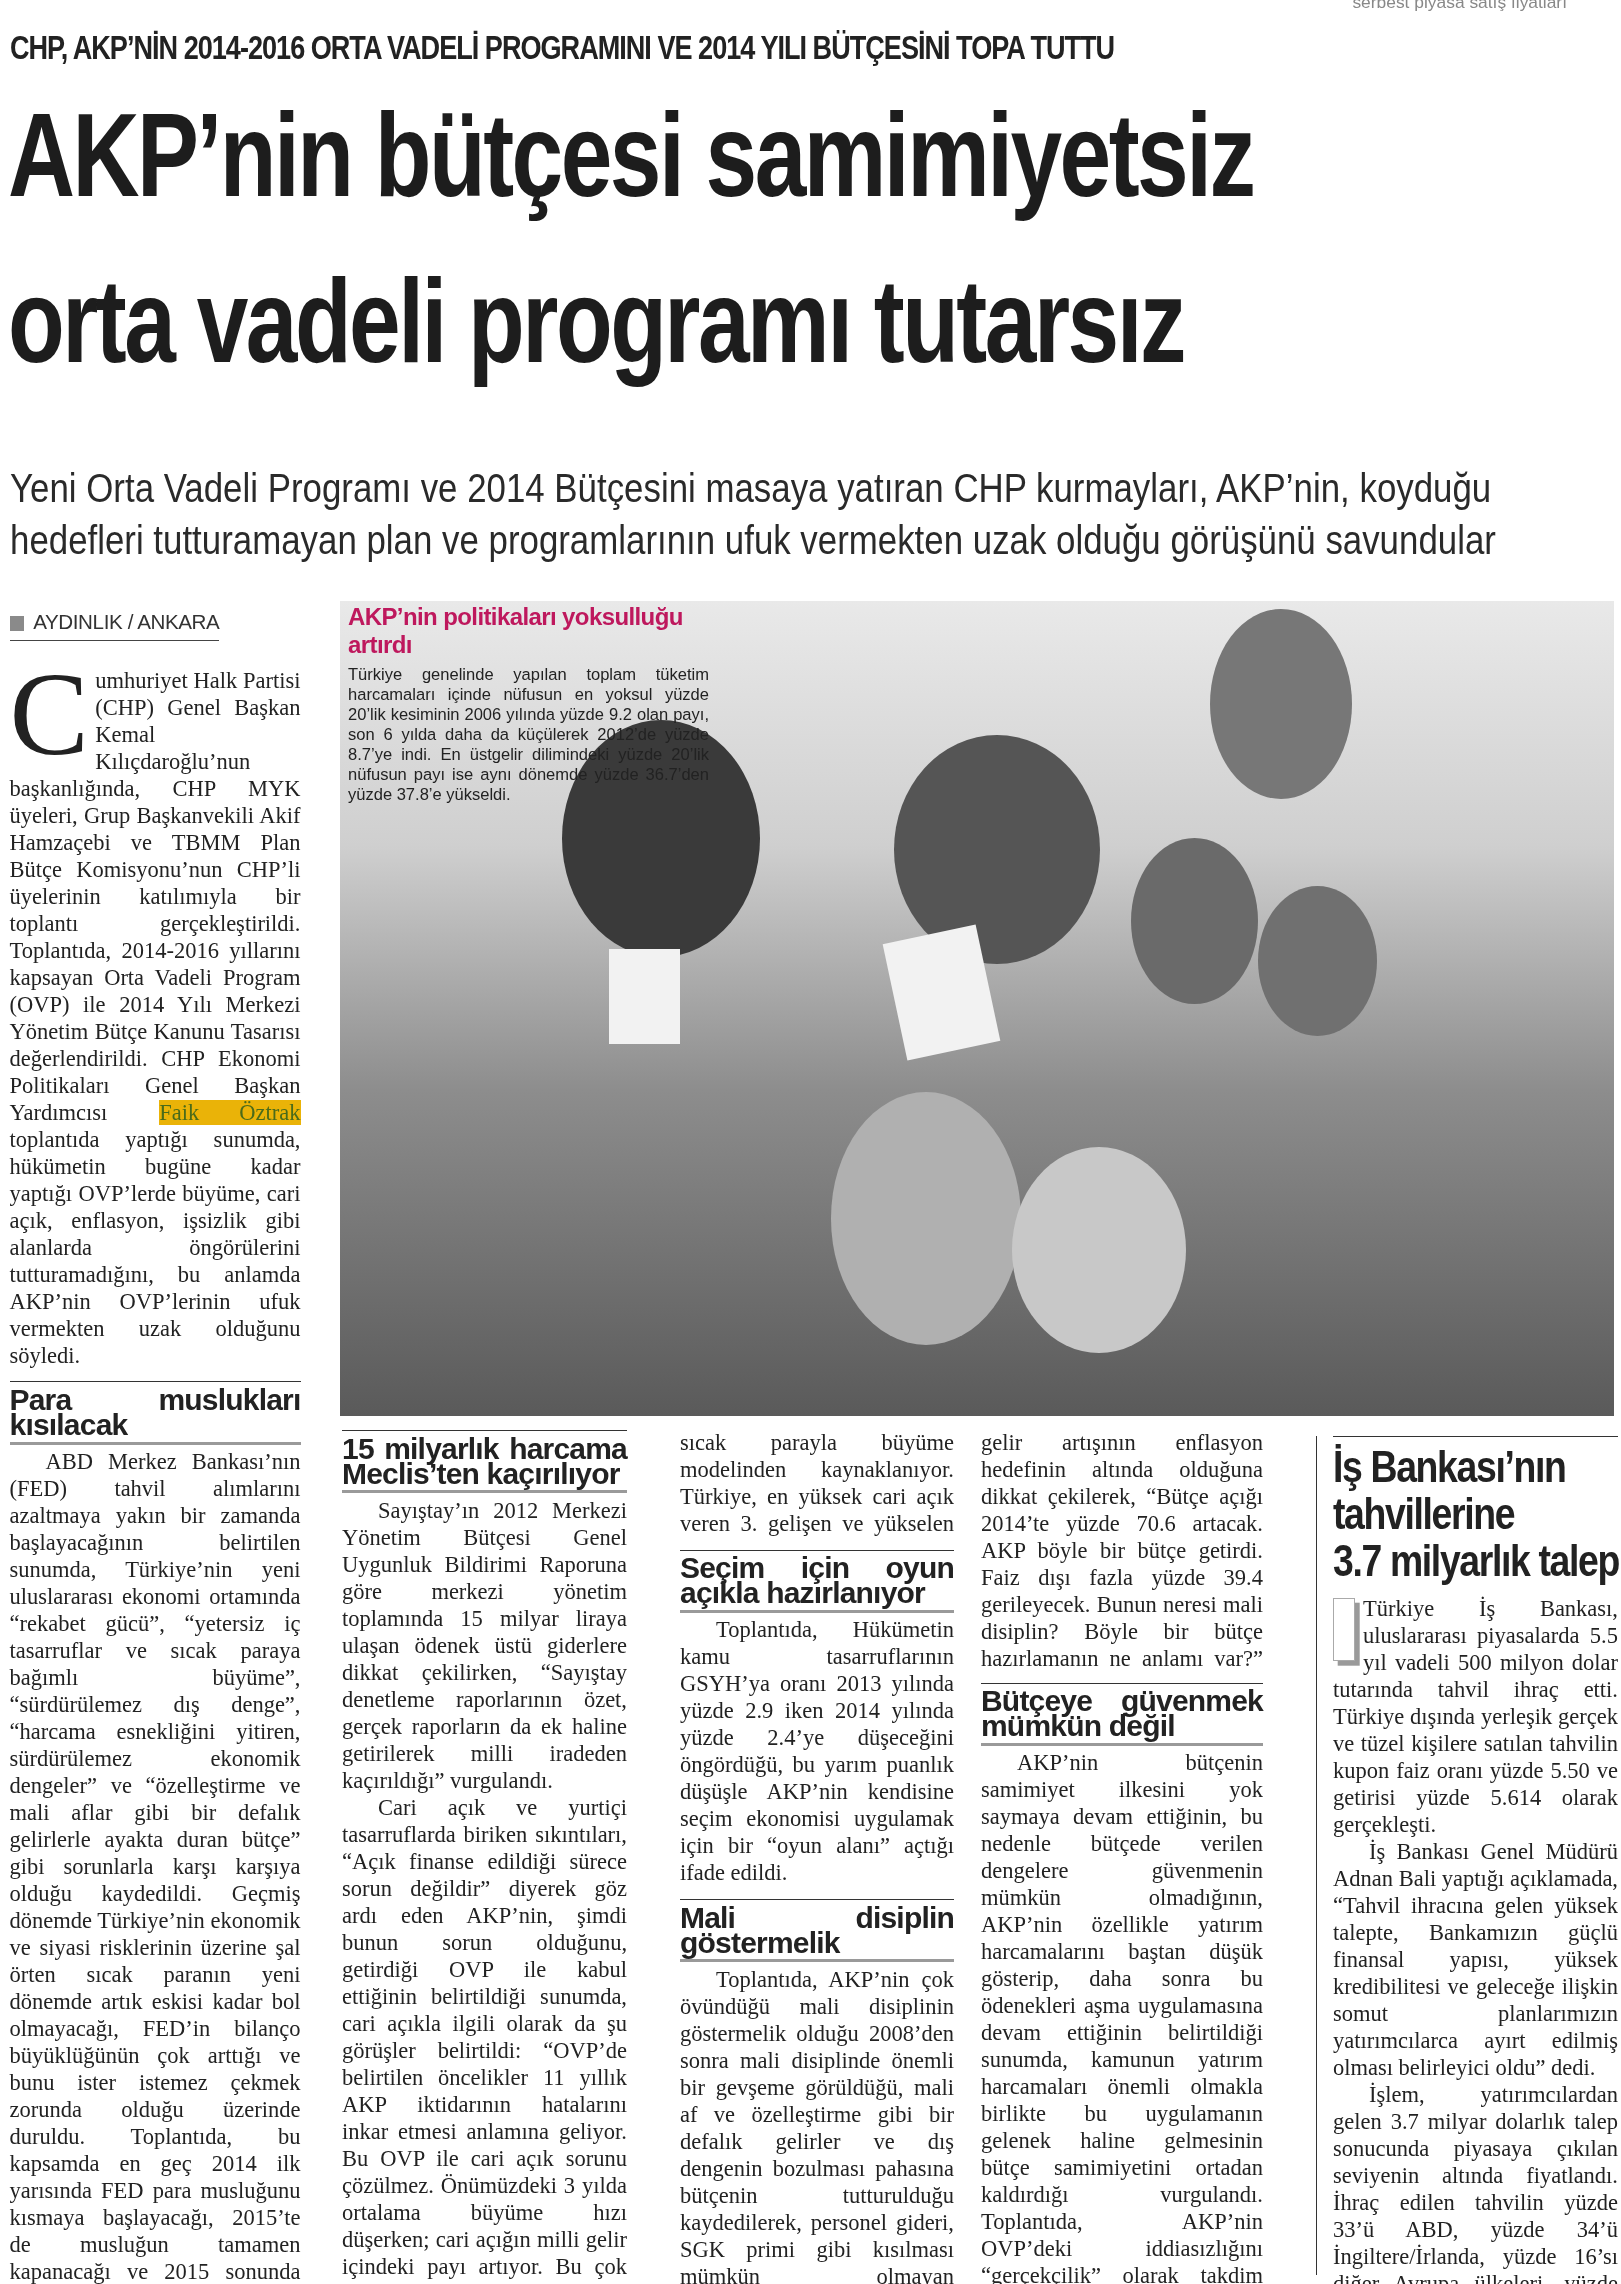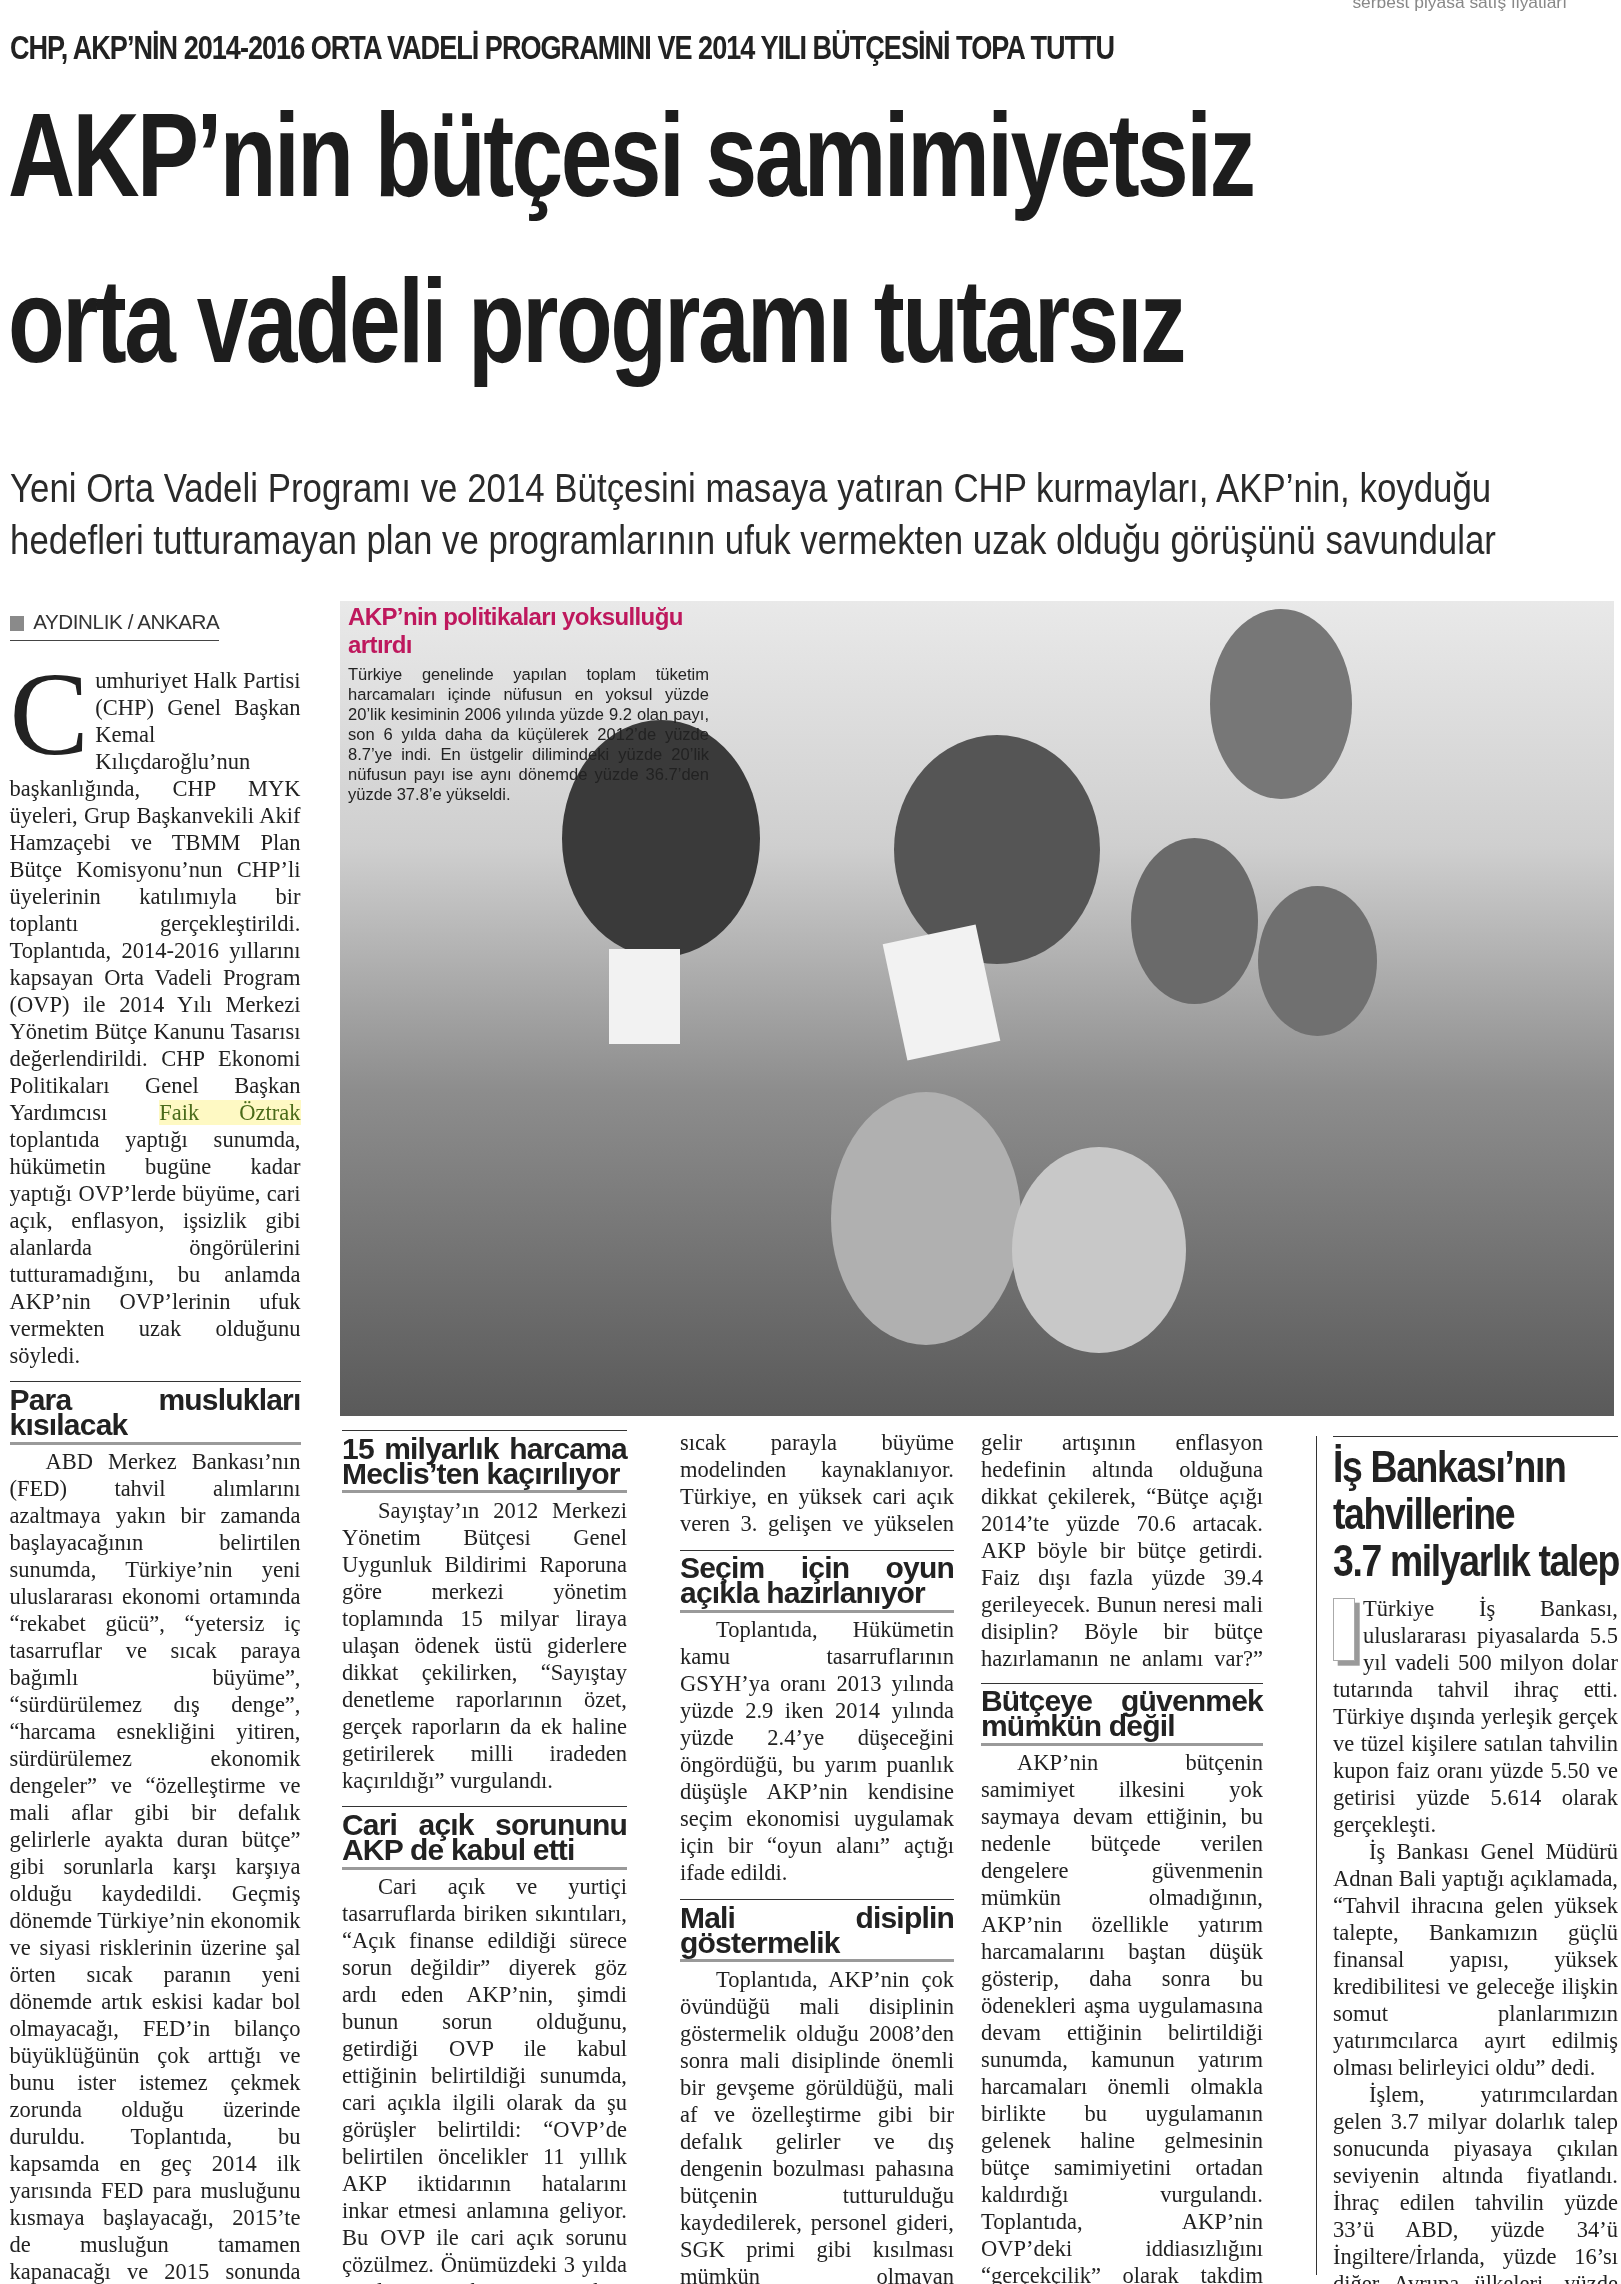--- a/index.html
+++ b/index.html
@@ -12,21 +12,21 @@
   .h2 { top: 261px; }
   .deck { left: 9.5px; width: 1606px; font-family: "Liberation Sans", sans-serif; font-size: 41px; line-height: 52px; color: #2a2a2a; transform: scaleX(0.85); transform-origin: left; white-space: nowrap; }
   .d1 { top: 462px; } .d2 { top: 514px; }
 
   .col { position: absolute; font-size: 22.5px; line-height: 27px; text-align: justify; hyphens: manual; color: #222; }
   .col p { text-indent: 0; }
   .col p.ind { text-indent: 36px; }
   .byline { font-family: "Liberation Sans", sans-serif; font-size: 20.6px; color: #333; border-bottom: 1.2px solid #444; padding-bottom: 4.7px; margin-bottom: 26px; display: inline-block; letter-spacing: -0.4px; }
   .sq { display: inline-block; width: 14.2px; height: 14.2px; background: #8a8a8a; margin-right: 9.5px; vertical-align: middle; }
   .dropcap { float: left; font-size: 119px; line-height: 89px; margin: 3.2px 6.3px 0 0; font-family: "Liberation Serif", serif; }
-  .hl { background: #fef9c3; color: #4a6b1a; margin-left: 12px; }
+  .hl { background: #eab308; color: #4a6b1a; margin-left: 12px; }
   .sub { font-family: "Liberation Sans", sans-serif; font-weight: bold; font-size: 30px; line-height: 25px; letter-spacing: -0.8px; border-top: 1.2px solid #333; border-bottom: 3.2px solid #9a9a9a; padding: 4.7px 0 4.7px; margin: 12.7px 0 3.2px; color: #222; }
   .photo { left: 340px; top: 601px; width: 1274px; height: 815px; background: linear-gradient(180deg, #e9e9e9 0%, #cfcfcf 30%, #8d8d8d 60%, #5a5a5a 100%); overflow: hidden; }
   .photo .shape { position: absolute; border-radius: 50%; }
   .infobox { left: 348px; top: 603px; width: 380px; font-family: "Liberation Sans", sans-serif; }
   .infobox .ttl { font-weight: bold; font-size: 24px; letter-spacing: -0.6px; color: #be185d; }
   .infobox .txt { font-size: 17.4px; line-height: 20px; color: #222; text-align: justify; margin-top: 4.7px; transform: scaleX(0.95); transform-origin: left; }
   .sidebox { left: 1333px; top: 1436px; width: 285px; border-top: 1.2px solid #333; }
   .sidebox .ttl { font-family: "Liberation Sans", sans-serif; font-weight: bold; font-size: 44px; line-height: 47px; letter-spacing: -1.6px; color: #222; margin: 6.3px 0 11px; transform: scaleX(0.85); transform-origin: left; white-space: nowrap; }
   .boxcap { float: left; width: 22px; height: 63px; border: 1.6px solid #aaa; box-shadow: 4.7px 4.7px 0 #9a9a9a; margin: 3.2px 8px 3.2px 0; }
   .vline { left: 1316px; top: 1436px; width: 1.2px; height: 839px; background: #333; }
@@ -63,21 +63,20 @@
   <p><span class="dropcap">C</span><span>umhuriyet Halk Partisi (CHP) Genel Başkan Kemal Kılıçdaroğlu’nun başkanlığında, CHP MYK üyeleri, Grup Başkanvekili Akif Hamzaçebi ve TBMM Plan Bütçe Komisyonu’nun CHP’li üyelerinin katılımıyla bir toplantı gerçekleştirildi. Toplantıda, 2014-2016 yıllarını kapsayan Orta Vadeli Program (OVP) ile 2014 Yılı Merkezi Yönetim Bütçe Kanunu Tasarısı değerlendirildi. CHP Ekonomi Politikaları Genel Başkan Yardımcısı </span><span class="hl">Faik Öztrak</span><span> toplantıda yaptığı sunumda, hükümetin bugüne kadar yaptığı OVP’lerde büyüme, cari açık, enflasyon, işsizlik gibi alanlarda öngörülerini tutturamadığını, bu anlamda AKP’nin OVP’lerinin ufuk vermekten uzak olduğunu söyledi.</span></p>
   <div class="sub">Para muslukları kısılacak</div>
   <p class="ind">ABD Merkez Bankası’nın (FED) tahvil alımlarını azaltmaya yakın bir zamanda başlayacağının belirtilen sunumda, Türkiye’nin yeni uluslararası ekonomi ortamında “rekabet gücü”, “yetersiz iç tasarruflar ve sıcak paraya bağımlı büyüme”, “sürdürülemez dış denge”, “harcama esnekliğini yitiren, sürdürülemez ekonomik dengeler” ve “özelleştirme ve mali aflar gibi bir defalık gelirlerle ayakta duran bütçe” gibi sorunlarla karşı karşıya olduğu kaydedildi. Geçmiş dönemde Türkiye’nin ekonomik ve siyasi risklerinin üzerine şal örten sıcak paranın yeni dönemde artık eskisi kadar bol olmayacağı, FED’in bilanço büyüklüğünün çok arttığı ve bunu ister istemez çekmek zorunda olduğu üzerinde duruldu. Toplantıda, bu kapsamda en geç 2014 ilk yarısında FED para musluğunu kısmaya başlayacağı, 2015’te de musluğun tamamen kapanacağı ve 2015 sonunda faizlerde artırımın gündeme geleceği değerlendirildi.</p>
   
   
 </div>
 
 <div class="col" style="left:342px;top:1430px;width:285px;">
   <div class="sub" style="margin-top:0">15 milyarlık harcama Meclis’ten kaçırılıyor</div>
   <p class="ind">Sayıştay’ın 2012 Merkezi Yönetim Bütçesi Genel Uygunluk Bildirimi Raporuna göre merkezi yönetim toplamında 15 milyar liraya ulaşan ödenek üstü giderlere dikkat çekilirken, “Sayıştay denetleme raporlarının özet, gerçek raporların da ek haline getirilerek milli iradeden kaçırıldığı” vurgulandı.</p>
-  <div class="sub">Cari açık sorununu AKP de kabul etti</div>
   <p class="ind" style="height:576px;overflow:hidden;">Cari açık ve yurtiçi tasarruflarda biriken sıkıntıları, “Açık finanse edildiği sürece sorun değildir” diyerek göz ardı eden AKP’nin, şimdi bunun sorun olduğunu, getirdiği OVP ile kabul ettiğinin belirtildiği sunumda, cari açıkla ilgili olarak da şu görüşler belirtildi: “OVP’de belirtilen öncelikler 11 yıllık AKP iktidarının hatalarını inkar etmesi anlamına geliyor. Bu OVP ile cari açık sorunu çözülmez. Önümüzdeki 3 yılda ortalama büyüme hızı düşerken; cari açığın milli gelir içindeki payı artıyor. Bu çok önemli bir problem. Aynı büyüme hızıyla çok daha büyük bir cari açık veriyoruz. Bu durum, sıcak parayla büyüme modelinden kaynaklanıyor. Türkiye, en yüksek cari açık veren 3. gelişen ve yükselen ekonomi olmaya devam ediyor.”</p>
 </div>
 
 <div class="col" style="left:680px;top:1429px;width:274px;">
   <p style="height:108px;overflow:hidden;">sıcak parayla büyüme modelinden kaynaklanıyor. Türkiye, en yüksek cari açık veren 3. gelişen ve yükselen ekonomi olmaya devam ediyor.”</p>
   <div class="sub">Seçim için oyun açıkla hazırlanıyor</div>
   <p class="ind">Toplantıda, Hükümetin kamu tasarruflarının GSYH’ya oranı 2013 yılında yüzde 2.9 iken 2014 yılında yüzde 2.4’ye düşeceğini öngördüğü, bu yarım puanlık düşüşle AKP’nin kendisine seçim ekonomisi uygulamak için bir “oyun alanı” açtığı ifade edildi.</p>
   <div class="sub">Mali disiplin göstermelik</div>
   <p class="ind">Toplantıda, AKP’nin çok övündüğü mali disiplinin göstermelik olduğu 2008’den sonra mali disiplinde önemli bir gevşeme görüldüğü, mali af ve özelleştirme gibi bir defalık gelirler ve dış dengenin bozulması pahasına bütçenin tutturulduğu kaydedilerek, personel gideri, SGK primi gibi kısılması mümkün olmayan harcamaların GSYH içindeki payının da giderek arttığı vurgulandı.</p>
 

